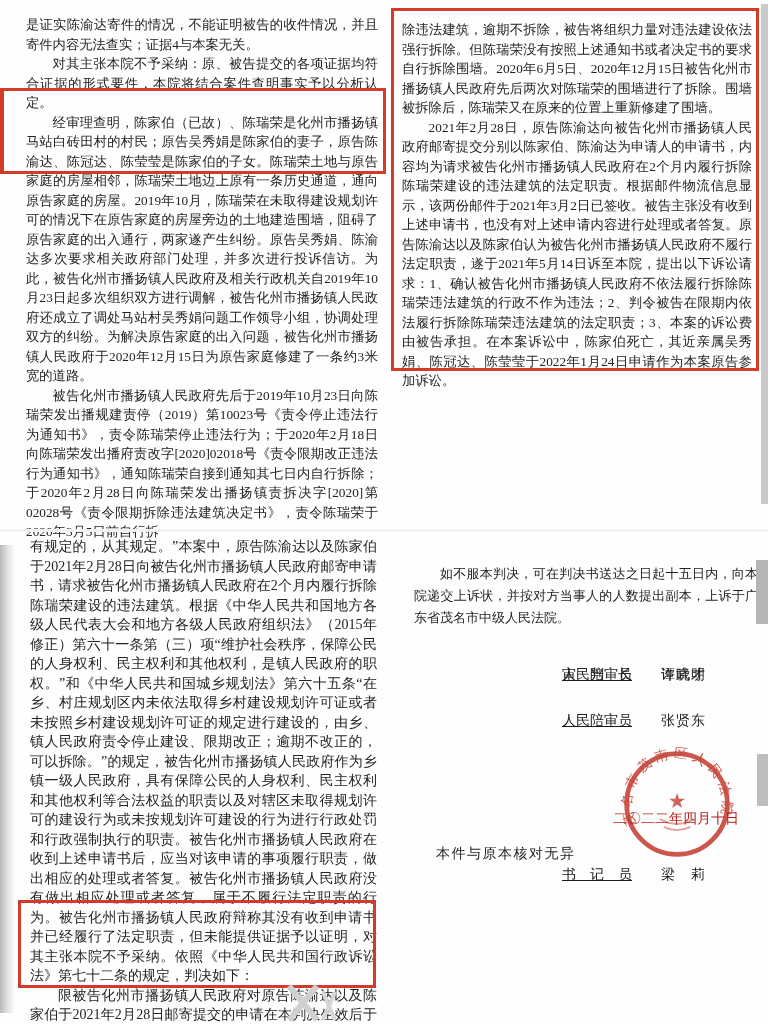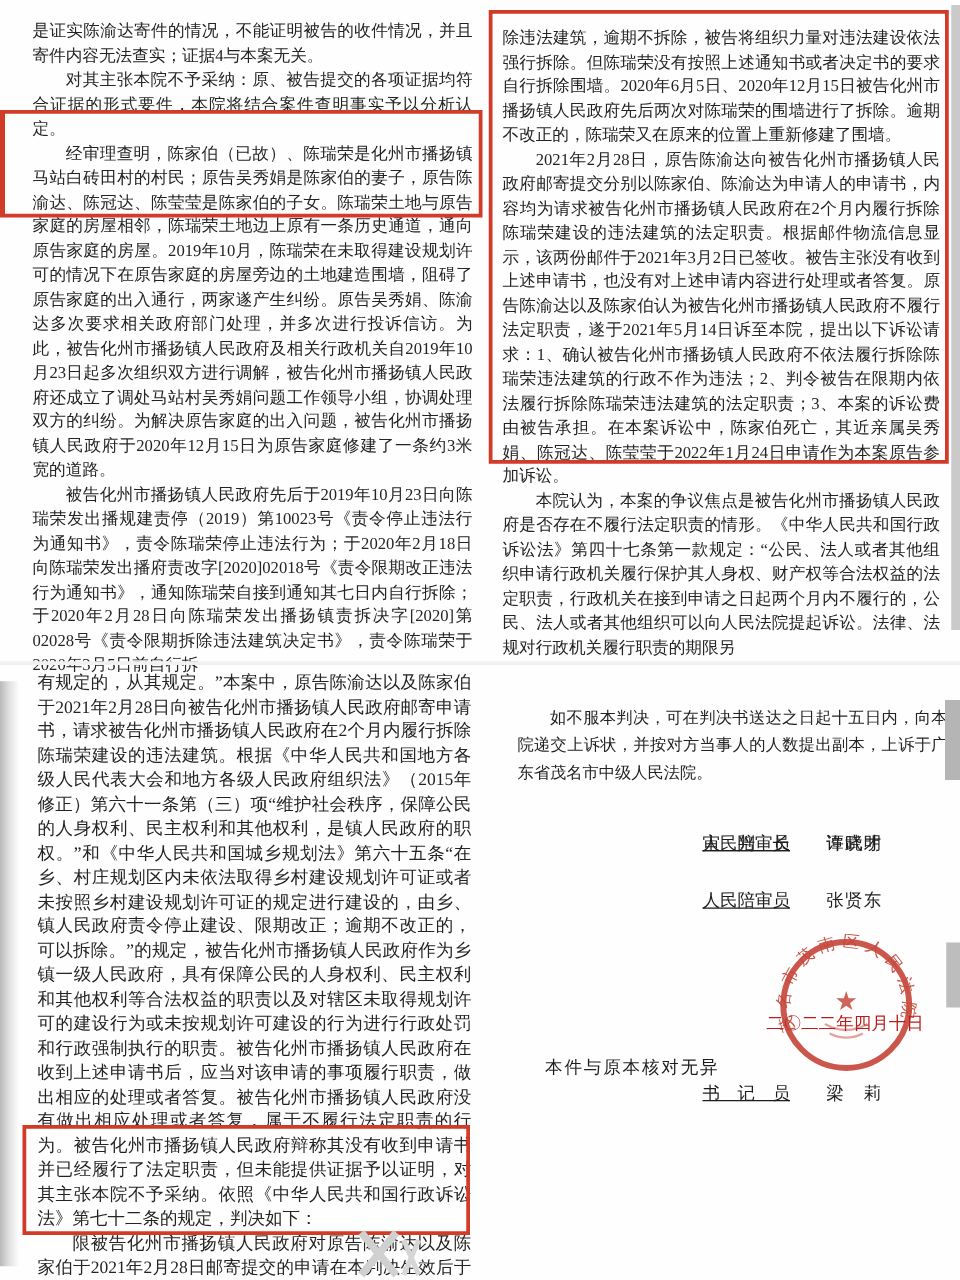--- a/index.html
+++ b/index.html
@@ -57,23 +57,22 @@
   <div class="edge-right-low"></div>
 
   <div class="quad quad-tl">
     <p class="noindent">是证实陈渝达寄件的情况，不能证明被告的收件情况，并且寄件内容无法查实；证据4与本案无关。</p>
     <p>对其主张本院不予采纳：原、被告提交的各项证据均符合证据的形式要件，本院将结合案件查明事实予以分析认定。</p>
     <p>经审理查明，陈家伯（已故）、陈瑞荣是化州市播扬镇马站白砖田村的村民；原告吴秀娟是陈家伯的妻子，原告陈渝达、陈冠达、陈莹莹是陈家伯的子女。陈瑞荣土地与原告家庭的房屋相邻，陈瑞荣土地边上原有一条历史通道，通向原告家庭的房屋。2019年10月，陈瑞荣在未取得建设规划许可的情况下在原告家庭的房屋旁边的土地建造围墙，阻碍了原告家庭的出入通行，两家遂产生纠纷。原告吴秀娟、陈渝达多次要求相关政府部门处理，并多次进行投诉信访。为此，被告化州市播扬镇人民政府及相关行政机关自2019年10月23日起多次组织双方进行调解，被告化州市播扬镇人民政府还成立了调处马站村吴秀娟问题工作领导小组，协调处理双方的纠纷。为解决原告家庭的出入问题，被告化州市播扬镇人民政府于2020年12月15日为原告家庭修建了一条约3米宽的道路。</p>
     <p>被告化州市播扬镇人民政府先后于2019年10月23日向陈瑞荣发出播规建责停（2019）第10023号《责令停止违法行为通知书》，责令陈瑞荣停止违法行为；于2020年2月18日向陈瑞荣发出播府责改字[2020]02018号《责令限期改正违法行为通知书》，通知陈瑞荣自接到通知其七日内自行拆除；于2020年2月28日向陈瑞荣发出播扬镇责拆决字[2020]第02028号《责令限期拆除违法建筑决定书》，责令陈瑞荣于2020年3月5日前自行拆</p>
   </div>
 
   <div class="quad quad-tr">
-    <p class="noindent">除违法建筑，逾期不拆除，被告将组织力量对违法建设依法强行拆除。但陈瑞荣没有按照上述通知书或者决定书的要求自行拆除围墙。2020年6月5日、2020年12月15日被告化州市播扬镇人民政府先后两次对陈瑞荣的围墙进行了拆除。逾期不改正的，陈瑞荣又在原来的位置上重新修建了围墙。</p>
+    <p class="noindent">除违法建筑，逾期不拆除，被告将组织力量对违法建设依法强行拆除。但陈瑞荣没有按照上述通知书或者决定书的要求自行拆除围墙。2020年6月5日、2020年12月15日被告化州市播扬镇人民政府先后两次对陈瑞荣的围墙进行了拆除。围墙被拆除后，陈瑞荣又在原来的位置上重新修建了围墙。</p>
     <p>2021年2月28日，原告陈渝达向被告化州市播扬镇人民政府邮寄提交分别以陈家伯、陈渝达为申请人的申请书，内容均为请求被告化州市播扬镇人民政府在2个月内履行拆除陈瑞荣建设的违法建筑的法定职责。根据邮件物流信息显示，该两份邮件于2021年3月2日已签收。被告主张没有收到上述申请书，也没有对上述申请内容进行处理或者答复。原告陈渝达以及陈家伯认为被告化州市播扬镇人民政府不履行法定职责，遂于2021年5月14日诉至本院，提出以下诉讼请求：1、确认被告化州市播扬镇人民政府不依法履行拆除陈瑞荣违法建筑的行政不作为违法；2、判令被告在限期内依法履行拆除陈瑞荣违法建筑的法定职责；3、本案的诉讼费由被告承担。在本案诉讼中，陈家伯死亡，其近亲属吴秀娟、陈冠达、陈莹莹于2022年1月24日申请作为本案原告参加诉讼。</p>
-    <p>本院认为，本案的争议焦点是被告化州市播扬镇人民政府是否存在不履行法定职责的情形。《中华人民共和国行政诉讼法》第四十七条第一款规定：“公民、法人或者其他组织申请行政机关履行保护其人身权、财产权等合法权益的法定职责，行政机关在接到申请之日起两个月内不履行的，公民、法人或者其他组织可以向人民法院提起诉讼。法律、法规对行政机关履行职责的期限另</p>
   </div>
 
   <div class="quad quad-bl">
     <p class="noindent">有规定的，从其规定。”本案中，原告陈渝达以及陈家伯于2021年2月28日向被告化州市播扬镇人民政府邮寄申请书，请求被告化州市播扬镇人民政府在2个月内履行拆除陈瑞荣建设的违法建筑。根据《中华人民共和国地方各级人民代表大会和地方各级人民政府组织法》（2015年修正）第六十一条第（三）项“维护社会秩序，保障公民的人身权利、民主权利和其他权利，是镇人民政府的职权。”和《中华人民共和国城乡规划法》第六十五条“在乡、村庄规划区内未依法取得乡村建设规划许可证或者未按照乡村建设规划许可证的规定进行建设的，由乡、镇人民政府责令停止建设、限期改正；逾期不改正的，可以拆除。”的规定，被告化州市播扬镇人民政府作为乡镇一级人民政府，具有保障公民的人身权利、民主权利和其他权利等合法权益的职责以及对辖区未取得规划许可的建设行为或未按规划许可建设的行为进行行政处罚和行政强制执行的职责。被告化州市播扬镇人民政府在收到上述申请书后，应当对该申请的事项履行职责，做出相应的处理或者答复。被告化州市播扬镇人民政府没有做出相应处理或者答复，属于不履行法定职责的行为。被告化州市播扬镇人民政府辩称其没有收到申请书并已经履行了法定职责，但未能提供证据予以证明，对其主张本院不予采纳。依照《中华人民共和国行政诉讼法》第七十二条的规定，判决如下：</p>
     <p>限被告化州市播扬镇人民政府对原告陈渝达以及陈家伯于2021年2月28日邮寄提交的申请在本判决生效后于法定期限内履行法定职责。</p>
 
   </div>
 
   <div class="quad quad-br">
     <p>如不服本判决，可在判决书送达之日起十五日内，向本院递交上诉状，并按对方当事人的人数提出副本，上诉于广东省茂名市中级人民法院。</p>

